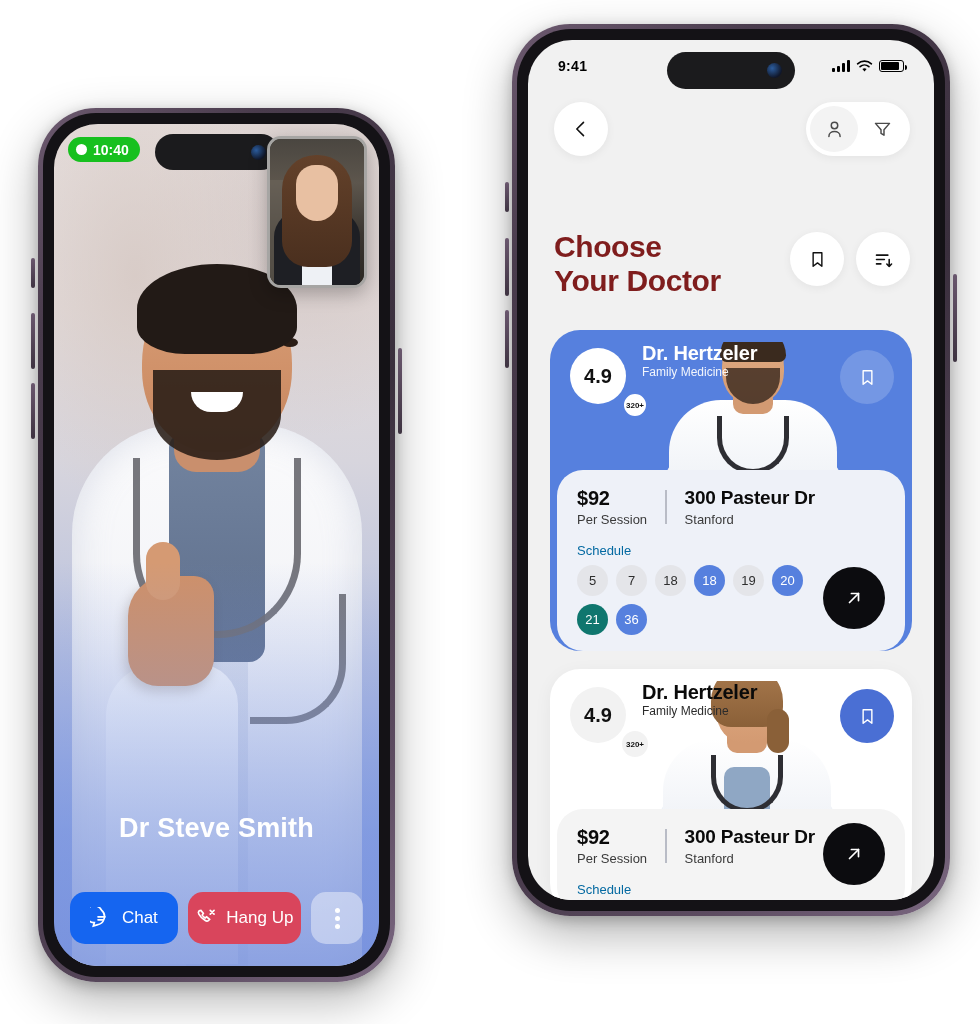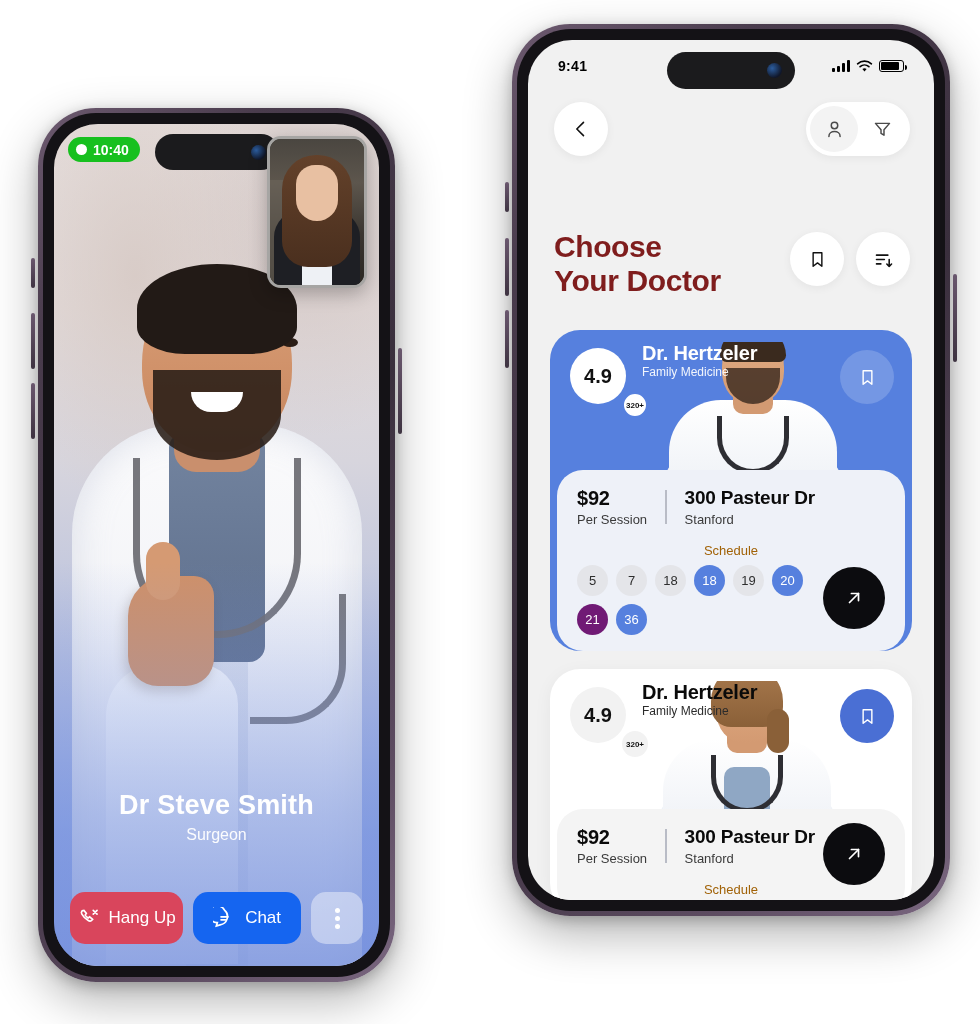--- a/index.html
+++ b/index.html
@@ -362,30 +362,30 @@
   }
   .dcard.white .dc-bottom { background: #f4f4f4; }
 
   .price-row { display: flex; align-items: center; gap: 18px; }
   .price .p1 { font-size: 20px; font-weight: 700; color:#0a0a0a; letter-spacing:-.2px; }
   .price .p2 { font-size: 13px; color:#3a3a3a; margin-top: 2px; }
   .vline { width: 1.5px; height: 34px; background: #b9bcc6; }
   .addr .a1 { font-size: 19px; font-weight: 600; color:#0a0a0a; letter-spacing:-.2px; }
   .addr .a2 { font-size: 13px; color:#3a3a3a; margin-top: 3px; }
 
-  .sched-label { font-size: 13px; color: #a16207; margin-top: 16px; text-align: center; }
+  .sched-label { font-size: 13px; color: #0369a1; margin-top: 16px; }
   .days { display: flex; flex-wrap: wrap; gap: 8px; margin-top: 7px; max-width: 248px; }
   .day {
     width: 31px; height: 31px; border-radius: 50%;
     display: flex; align-items: center; justify-content: center;
     font-size: 13px; font-weight: 500; cursor: pointer;
   }
   .day.grey { background: #e4e5e9; color:#2e2e2e; }
   .day.blue { background: #5680de; color:#fff; }
-  .day.dark { background: #701a75; color:#fff; }
+  .day.dark { background: #0f766e; color:#fff; }
 
   .go-btn {
     position: absolute; right: 20px; bottom: 22px;
     width: 62px; height: 62px; border-radius: 50%;
     background: #0c0c0f; display:flex; align-items:center; justify-content:center;
     border:none; cursor:pointer;
   }
   .dcard.white .go-btn { bottom: auto; top: 14px; }
 </style>
 </head>
@@ -434,38 +434,37 @@
           <div class="pip-bg"></div>
           <div class="pip-wall"></div>
           <div class="pip-body"></div>
           <div class="pip-shirt"></div>
           <div class="pip-hair"></div>
           <div class="pip-face"></div>
         </div>
 
         <div class="call-name">
           <div class="nm">Dr Steve Smith</div>
-          <div class="role">Surgeon</div>
         </div>
 
         <div class="call-bar">
+          <button class="cbtn" id="btn-chat">
+            <svg width="23" height="23" viewBox="0 0 24 24" fill="none" stroke="#fff" stroke-width="1.8" stroke-linecap="round">
+              <path d="M12 3.2a8.8 8.8 0 1 0-7.5 13l-1 3.6 3.9-1.2A8.8 8.8 0 0 0 12 3.2z"></path>
+              <path d="M8.4 10.2h7.2M8.4 13.4h4.6"></path>
+            </svg>
+            <span>Chat</span>
+          </button>
+
           <button class="cbtn" id="btn-hangup">
             <svg width="22" height="22" viewBox="0 0 24 24" fill="none" stroke="#fff" stroke-width="1.8" stroke-linecap="round">
               <path d="M4.5 4.2c-.9.9-1 2.4-.3 3.6 1.6 2.9 4.1 5.4 7 7 1.2.7 2.7.6 3.6-.3l1.1-1.1-3.2-2.6-1.6 1.2c-1.3-.8-2.4-1.9-3.2-3.2L9.1 7 6.5 3.8 4.5 4.2z"></path>
               <path d="M16.6 3.6l4.2 4.2M20.8 3.6l-4.2 4.2"></path>
             </svg>
             <span>Hang Up</span>
-          </button>
-
-          <button class="cbtn" id="btn-chat">
-            <svg width="23" height="23" viewBox="0 0 24 24" fill="none" stroke="#fff" stroke-width="1.8" stroke-linecap="round">
-              <path d="M12 3.2a8.8 8.8 0 1 0-7.5 13l-1 3.6 3.9-1.2A8.8 8.8 0 0 0 12 3.2z"></path>
-              <path d="M8.4 10.2h7.2M8.4 13.4h4.6"></path>
-            </svg>
-            <span>Chat</span>
           </button>
 
           <button class="cbtn" id="btn-more">
             <span class="dots3">
                 <i></i>
                 <i></i>
                 <i></i>
               </span>
           </button>
         </div>

